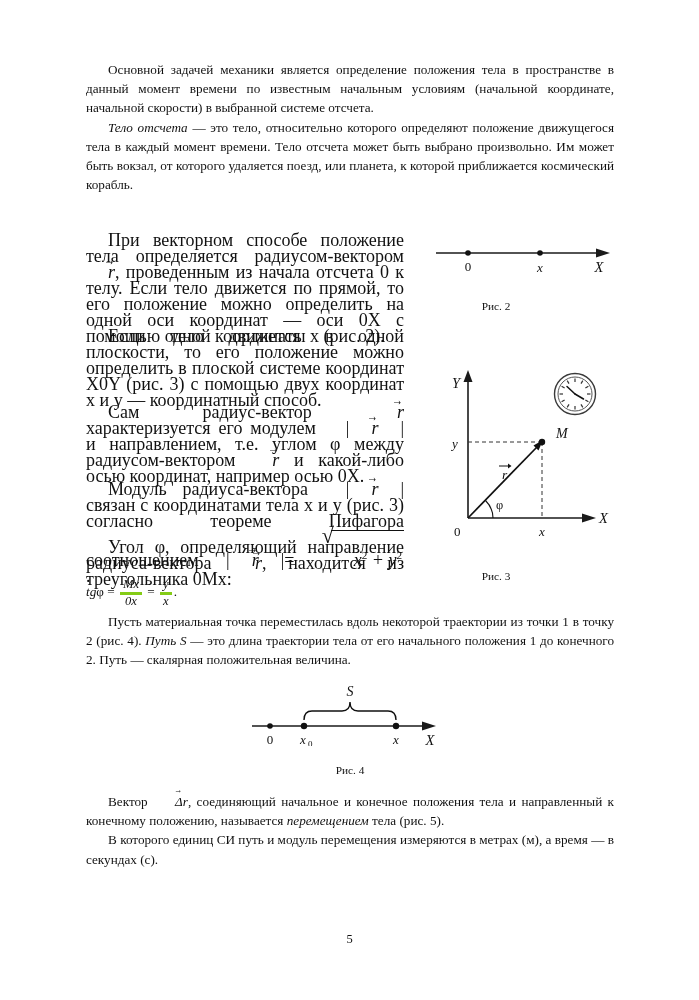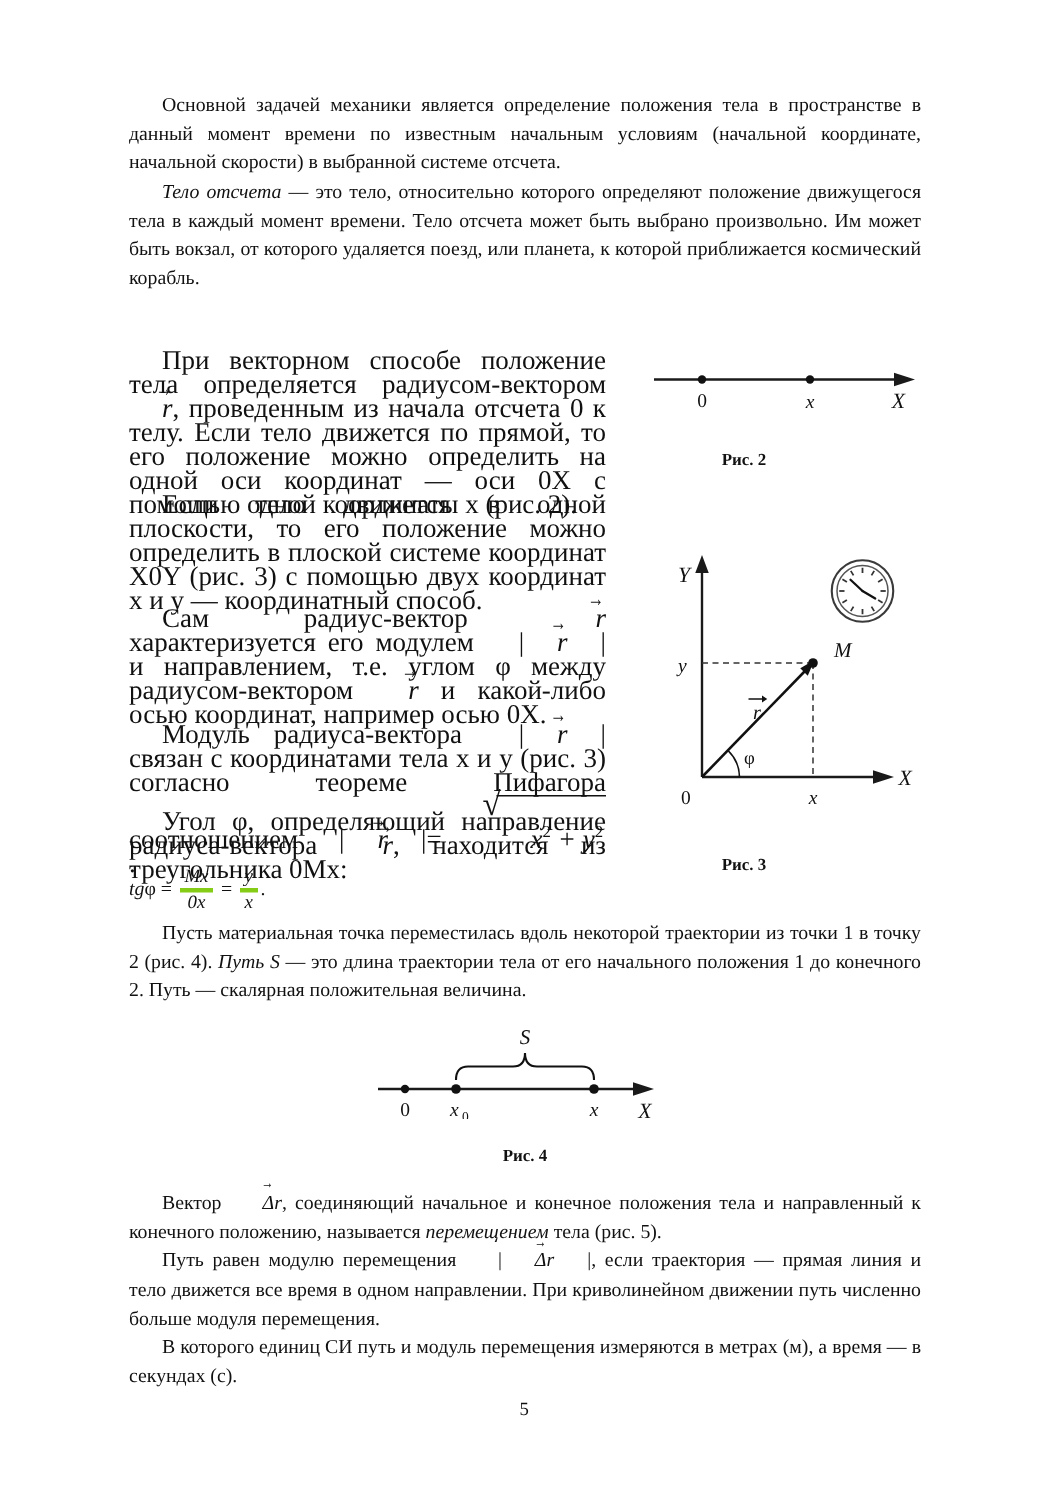--- a/index.html
+++ b/index.html
@@ -63,21 +63,21 @@
     font-size: 18px;
     line-height: 16px;
     text-align: justify;
     text-indent: 22px;
   }
   .fig {
     position: absolute;
   }
   .figcap {
     font-size: 11.3px;
-    font-weight: bold;
+    font-weight: normal;
     font-family: "Liberation Serif", serif;
     text-align: center;
     color: #111;
   }
   .pagenum {
     position: absolute;
     left: 0;
     top: 932px;
     width: 699px;
     text-align: center;
@@ -232,22 +232,21 @@
       <text x="54" y="68" font-family="Liberation Serif, serif" font-size="13" font-style="italic" fill="#111">x</text>
       <text x="62" y="71" font-family="Liberation Serif, serif" font-size="9" fill="#111">0</text>
       <text x="150" y="68" font-family="Liberation Serif, serif" font-size="13" font-style="italic" text-anchor="middle" fill="#111">x</text>
       <text x="184" y="69" font-family="Liberation Serif, serif" font-size="14.5" font-style="italic" text-anchor="middle" fill="#111">X</text>
     </svg>
     <div class="figcap" style="margin-top:14px; width:208px;">Рис. 4</div>
   </div>
 
   <div class="content" style="top:792px;">
 
-    <p class="para"><span>Вектор </span><span class="vec">Δr</span><span>, соединяющий начальное и конечное положения тела и направленный к конечного положению, называется </span><span class="it">перемещением</span><span> тела (рис. 5).</span></p>
-
-    <p class="para"><span>Путь равен модулю перемещения </span><span class="bar">|</span><span class="vec">Δr</span><span class="bar">|</span><span>, если траектория — прямая линия и тело движется все время в одном направлении. При криволинейном движении путь численно больше модуля перемещения.</span></p>
+    <p class="para"><span>Вектор </span><span class="vec">Δr</span><span>, соединяющий начальное и конечное положения тела и направленный к конечному положению, называется </span><span class="it">перемещением</span><span> тела (рис. 5).</span></p>
+
 
     <p class="para">В которого единиц СИ путь и модуль перемещения измеряются в метрах (м), а время — в секундах (с).</p>
   </div>
 
   <div class="pagenum">5</div>
 
 </div>
 
 </body></html>

